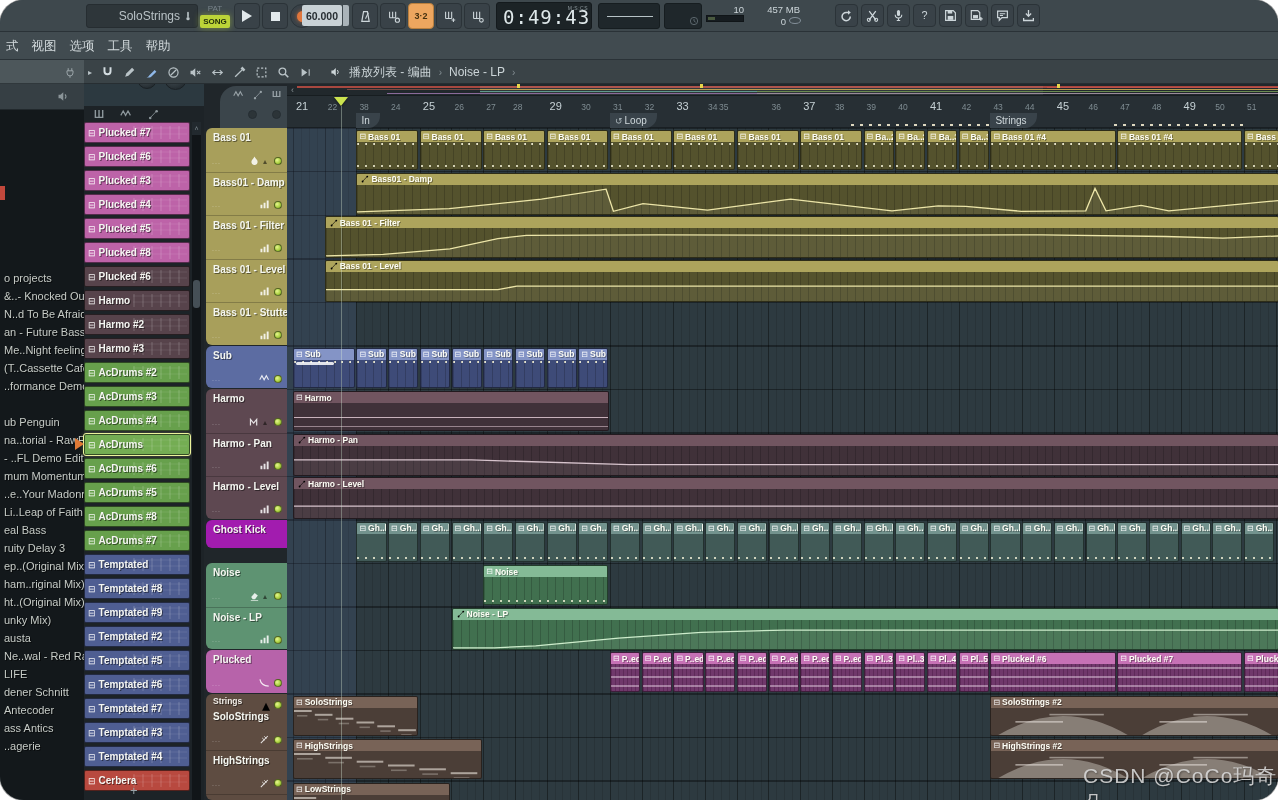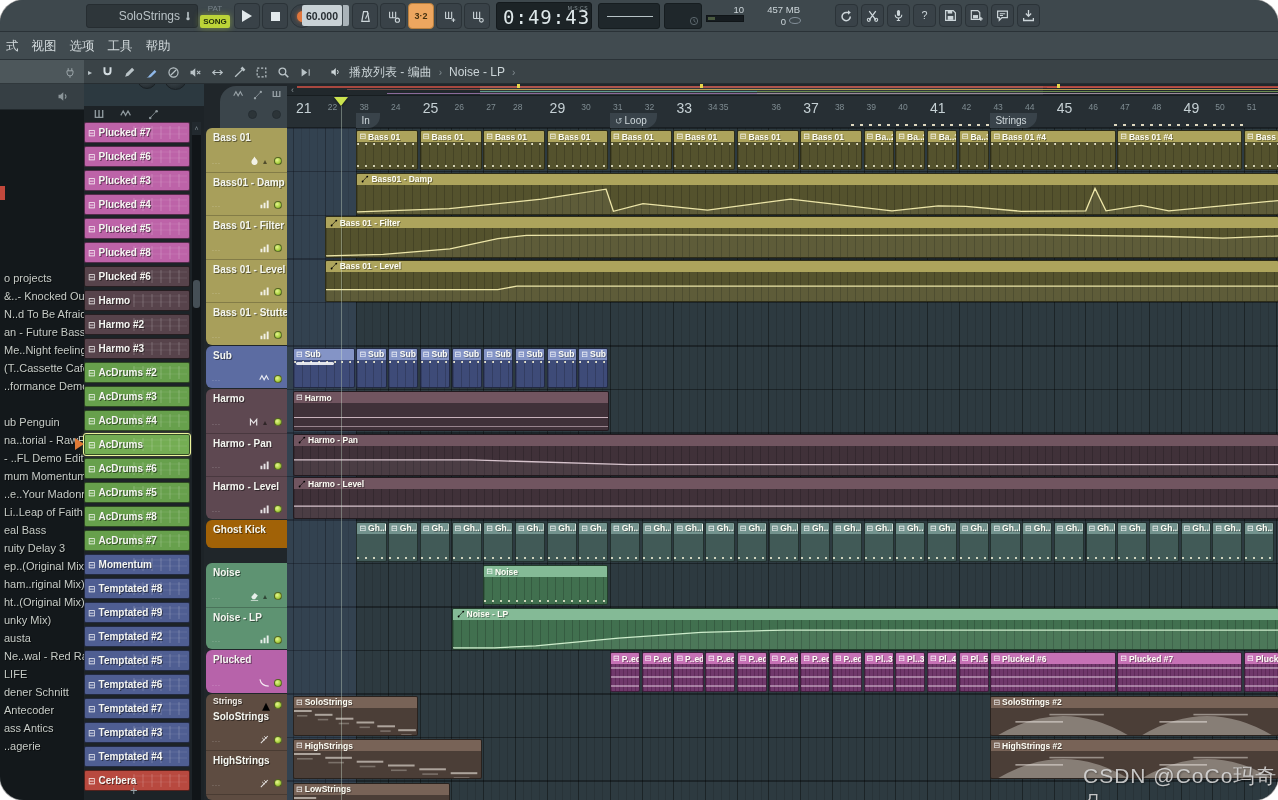--- a/index.html
+++ b/index.html
@@ -86,21 +86,21 @@
 .icrow .col{font-size:8px;color:rgba(10,10,5,.55);margin:0 3px}
 .led{width:8px;height:8px;border-radius:50%;background:radial-gradient(circle at 35% 35%,#e6f68e,#a9cf3f 60%,#7fa32e);border:1px solid rgba(0,0,0,.5);margin-left:4px}
 .glabel{position:absolute;left:7px;top:2px;font-size:8.5px;font-weight:bold;color:#f0ece6;text-shadow:1px 1px 0 rgba(0,0,0,.45)}
 .gctl{position:absolute;right:5px;top:2px;display:flex;align-items:center}
 
 #grid{position:absolute;left:287px;top:84px;width:991px;height:716px;background:#2c3940;overflow:hidden}
 #minimap{position:absolute;left:0;top:0;width:991px;height:12px;background:#21282c;border-bottom:1px solid #171d20}
 #mmleft{position:absolute;left:1px;top:0;width:9px;height:12px;color:#8a9498;font-size:9px;text-align:center;line-height:12px}
 #timeline{position:absolute;left:0;top:12px;width:991px;height:32px;background:#272f34;border-bottom:1px solid #191f23}
 .tnum{position:absolute;top:6px;color:#7f8c92;font-size:8.5px}
-.tnum.big{color:#c6d1d5;font-size:14px;top:4px}
+.tnum.big{color:#c6d1d5;font-size:11px;top:4px}
 .tmark{position:absolute;top:17px;height:15px;background:#39434a;color:#d0d9dc;font-size:10px;line-height:15px;padding:0 10px 0 5px;border-radius:0 0 12px 0;white-space:nowrap}
 .tmark .li{font-size:9px;margin-right:2px;color:#aeb9be}
 #lanes{position:absolute;left:0;top:44px;width:991px;height:672px;background-color:#2d3a40;background-image:repeating-linear-gradient(180deg,rgba(0,0,0,.38) 0 1px,transparent 1px 43.5px),repeating-linear-gradient(90deg,rgba(0,0,0,.30) 0 1px,transparent 1px 31.7px),repeating-linear-gradient(90deg,rgba(0,0,0,.12) 0 1px,transparent 1px 7.925px);background-position:0 0,6px 0,6px 0}
 #bluezone{position:absolute;left:0;top:0;width:69px;height:672px;background:rgba(95,120,175,.14)}
 .lane{position:absolute;left:0;width:991px;height:43.5px}
 .clip{position:absolute;top:2px;height:40px;border:1px solid rgba(0,0,0,.45);border-radius:2px;overflow:hidden}
 .clip.auto{top:1px;height:42px}
 .cliphd{position:absolute;left:0;right:0;top:0;height:11px;display:flex;align-items:center;gap:2px;padding-left:2px;overflow:hidden}
 .clipicon{font-size:8px;color:rgba(255,255,255,.95);line-height:11px}
 .cliplb{font-size:8.5px;font-weight:bold;color:#fdfdf5;text-shadow:1px 1px 0 rgba(0,0,0,.35);white-space:nowrap}
@@ -684,21 +684,21 @@
           <span class="lb">AcDrums #8</span>
           <span class="pv"></span>
         </div>
         <div class="pblock" style="top: 424px; background: rgb(103, 160, 76);">
           <span class="gi">⊟</span>
           <span class="lb">AcDrums #7</span>
           <span class="pv"></span>
         </div>
         <div class="pblock" style="top: 448px; background: rgb(79, 94, 146);">
           <span class="gi">⊟</span>
-          <span class="lb">Momentum</span>
+          <span class="lb">Temptated</span>
           <span class="pv"></span>
         </div>
         <div class="pblock" style="top: 472px; background: rgb(79, 94, 146);">
           <span class="gi">⊟</span>
           <span class="lb">Temptated #8</span>
           <span class="pv"></span>
         </div>
         <div class="pblock" style="top: 496px; background: rgb(79, 94, 146);">
           <span class="gi">⊟</span>
           <span class="lb">Temptated #9</span>
@@ -882,21 +882,21 @@
             <span class="dots">...</span>
             <span class="ic sp">
               <svg class="btnsvg" viewBox="0 0 12 12" width="11" height="11">
                 <path d="M1.6 6.4h2.1v3.6H1.6zM5 4.2h2.1v5.8H5zM8.4 1.6h2.1v8.4H8.4z" fill="currentColor"></path>
               </svg>
             </span>
             <span class="led"></span>
           </div>
         </div>
       </div>
-      <div class="tgroup" style="top: 435.5px; height: 28px; background: #a16207;">
+      <div class="tgroup" style="top: 435.5px; height: 28px; background: #a21caf;">
         <div class="tcell" style="top: 0px; height: 43.5px; border-top: none;">
           <div class="nm">Ghost Kick</div>
           <div class="icrow">
             <span class="dots">...</span>
             <span class="ic sp">
               <svg class="btnsvg" viewBox="0 0 12 12" width="11" height="11">
                 <path d="M1.6 6.4h2.1v3.6H1.6zM5 4.2h2.1v5.8H5zM8.4 1.6h2.1v8.4H8.4z" fill="currentColor"></path>
               </svg>
             </span>
             <span class="led"></span>

